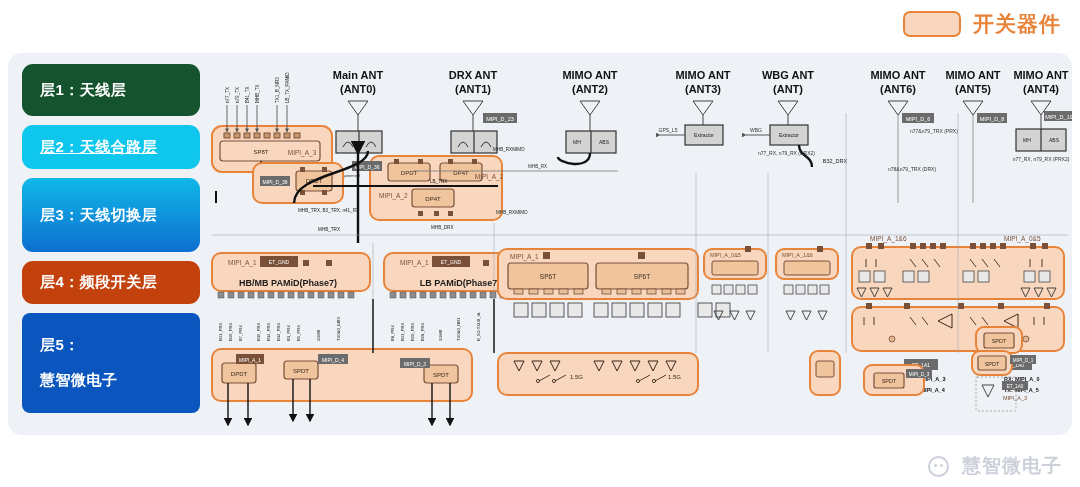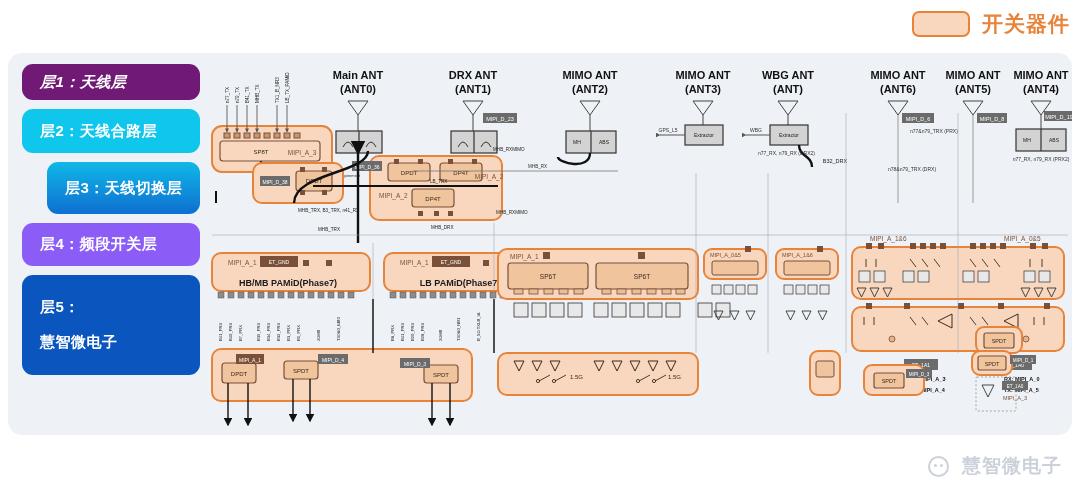--- a/index.html
+++ b/index.html
@@ -3,41 +3,41 @@
 <meta charset="utf-8">
 <style>
   * { box-sizing: border-box; }
   html, body { margin:0; padding:0; }
   body {
     width:1080px; height:487px; overflow:hidden; background:#ffffff;
     font-family:"Liberation Sans", "DejaVu Sans", sans-serif;
     position:relative;
   }
   
-  #legend { position:absolute; top:10px; right:10px; display:flex; align-items:center; gap:12px; }
+  #legend { position:absolute; top:10px; right:19px; display:flex; align-items:center; gap:12px; }
   #legend .swatch { width:58px; height:26px; border:2px solid #E8833A; border-radius:7px; background:#F8D7BE; }
   #legend .ltext { color:#E8833A; font-size:21px; font-weight:700; letter-spacing:1px; }
 
   
   #panel {
     position:absolute; left:8px; top:53px; width:1064px; height:382px;
     background:#EEF2F7; border-radius:14px; overflow:hidden;
   }
 
   
   #layers { position:absolute; left:14px; top:11px; width:178px; }
   .layer { border-radius:11px; color:#fff; font-size:15px; font-weight:700;
            display:flex; align-items:center; padding-left:18px; margin-bottom:9px;
            letter-spacing:0.5px; }
-  .layer.l1 { height:36px; background:#701a75;font-style:italic; }
-  .layer.l2 { height:44px; background:#0FC6EC; }
-  .layer.l3 { height:52px; background:linear-gradient(180deg,#10B8E8 0%,#0E6FD0 100%);margin-left:25px; }
-  .layer.l4 { height:43px; background:#8b5cf6; }
+  .layer.l1 { height:52px; background:#14532d; }
+  .layer.l2 { height:44px; background:#0FC6EC;text-decoration:underline; }
+  .layer.l3 { height:74px; background:linear-gradient(180deg,#10B8E8 0%,#0E6FD0 100%); }
+  .layer.l4 { height:43px; background:#c2410c; }
   .layer.l5 { height:100px; background:#0B56BE; flex-direction:column;
-              align-items:flex-start; justify-content:center; gap:16px; }
+              align-items:flex-start; justify-content:center; gap:16px;border-radius:8px; }
 
   
   #schem { position:absolute; left:190px; top:0; width:874px; height:478px;text-align:center; }
   #schem svg { display:block; }
 
   
   #watermark { position:absolute; right:18px; bottom:8px; display:flex; align-items:center; gap:13px;
                color:#C7CCD6; font-size:19px; font-weight:700; letter-spacing:1px; opacity:.9; }
   #watermark .wx { width:21px; height:21px; border:2px solid #C7CCD6; border-radius:50%; position:relative; }
   #watermark .wx::before, #watermark .wx::after {

